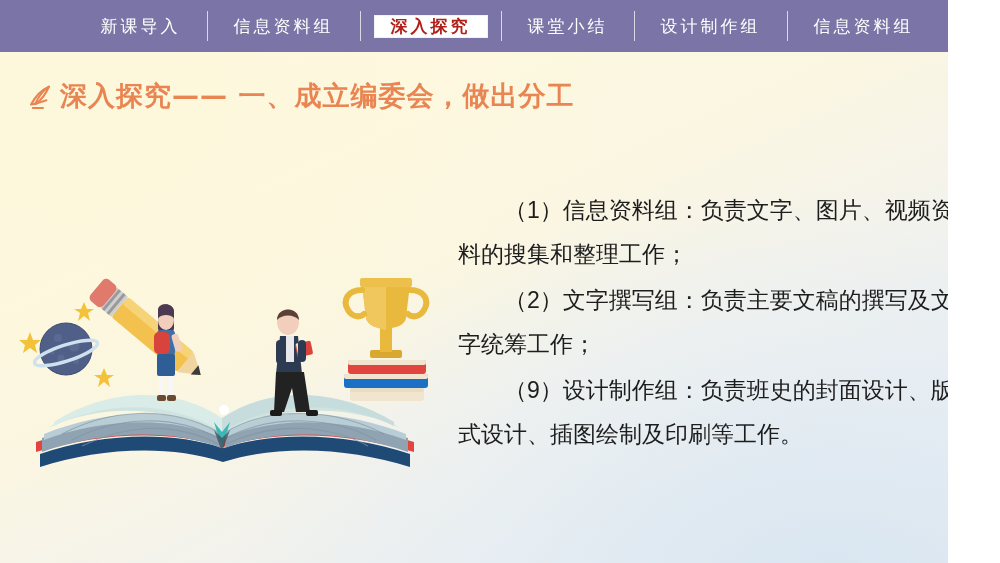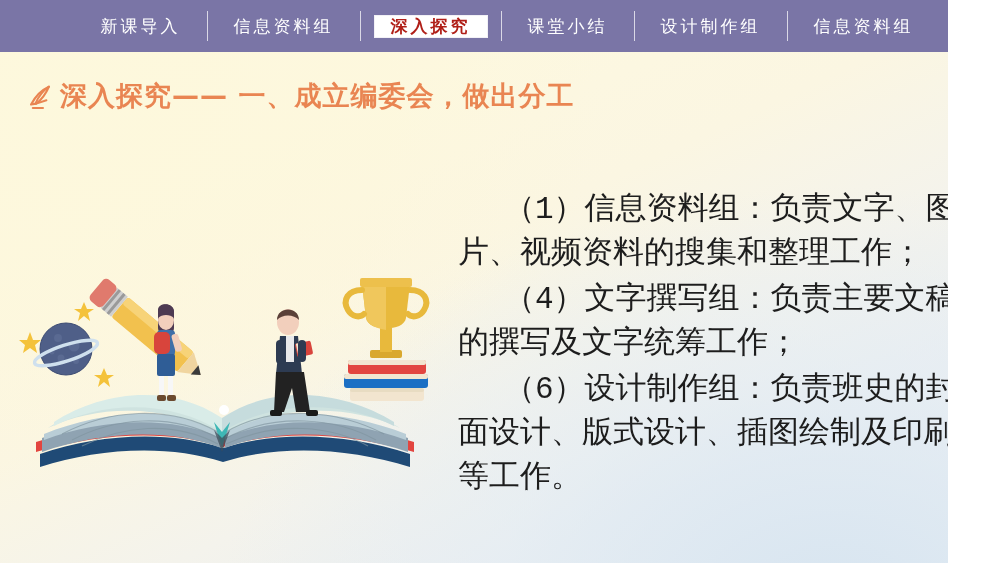--- a/index.html
+++ b/index.html
@@ -92,26 +92,26 @@
   }
 
   
   .body-text {
     position: absolute;
     left: 458px;
     top: 188px;
     width: 500px;
   }
   .para {
-    font-size: 31px;
+    font-size: 23px;
     line-height: 44px;
     color: #1d1d1d;
     text-indent: 46px;
     margin: 0 0 2px 0;
-    font-family: Liberation Mono, monospace;
+    font-family: Liberation Sans, sans-serif;
   }
 
   
   .illustration {
     position: absolute;
     left: 18px;
     top: 262px;
     width: 430px;
     height: 230px;
   }
@@ -145,22 +145,22 @@
         <path d="M27 9 C21 13, 15 20, 11 29" fill="none" stroke="#e98552" stroke-width="2.2" stroke-linecap="round"></path>
         <path d="M12 29 L24 25" fill="none" stroke="#e98552" stroke-width="2.4" stroke-linecap="round"></path>
         <path d="M8 34 L20 34" fill="none" stroke="#e98552" stroke-width="2.4" stroke-linecap="round"></path>
       </svg>
     </span>
     <span class="heading-text">深入探究—— 一、成立编委会，做出分工</span>
   </div>
 
   <div class="body-text">
     <p class="para">（1）信息资料组：负责文字、图片、视频资料的搜集和整理工作；</p>
-    <p class="para">（4）文字撰写组：负责主要文稿的撰写及文字统筹工作；</p>
-    <p class="para">（6）设计制作组：负责班史的封面设计、版式设计、插图绘制及印刷等工作。</p>
+    <p class="para">（2）文字撰写组：负责主要文稿的撰写及文字统筹工作；</p>
+    <p class="para">（9）设计制作组：负责班史的封面设计、版式设计、插图绘制及印刷等工作。</p>
   </div>
 
   <div class="illustration">
     <svg viewBox="0 0 430 230" width="430" height="230">
 
       <g fill="#f4c23a">
         <polygon points="12,70 15,78 23,78 17,83 19,91 12,86 5,91 7,83 1,78 9,78"></polygon>
         <polygon points="66,40 69,47 76,47 70,51 72,59 66,54 60,59 62,51 56,47 63,47"></polygon>
         <polygon points="86,106 89,113 96,113 90,117 92,125 86,120 80,125 82,117 76,113 83,113"></polygon>
       </g>

